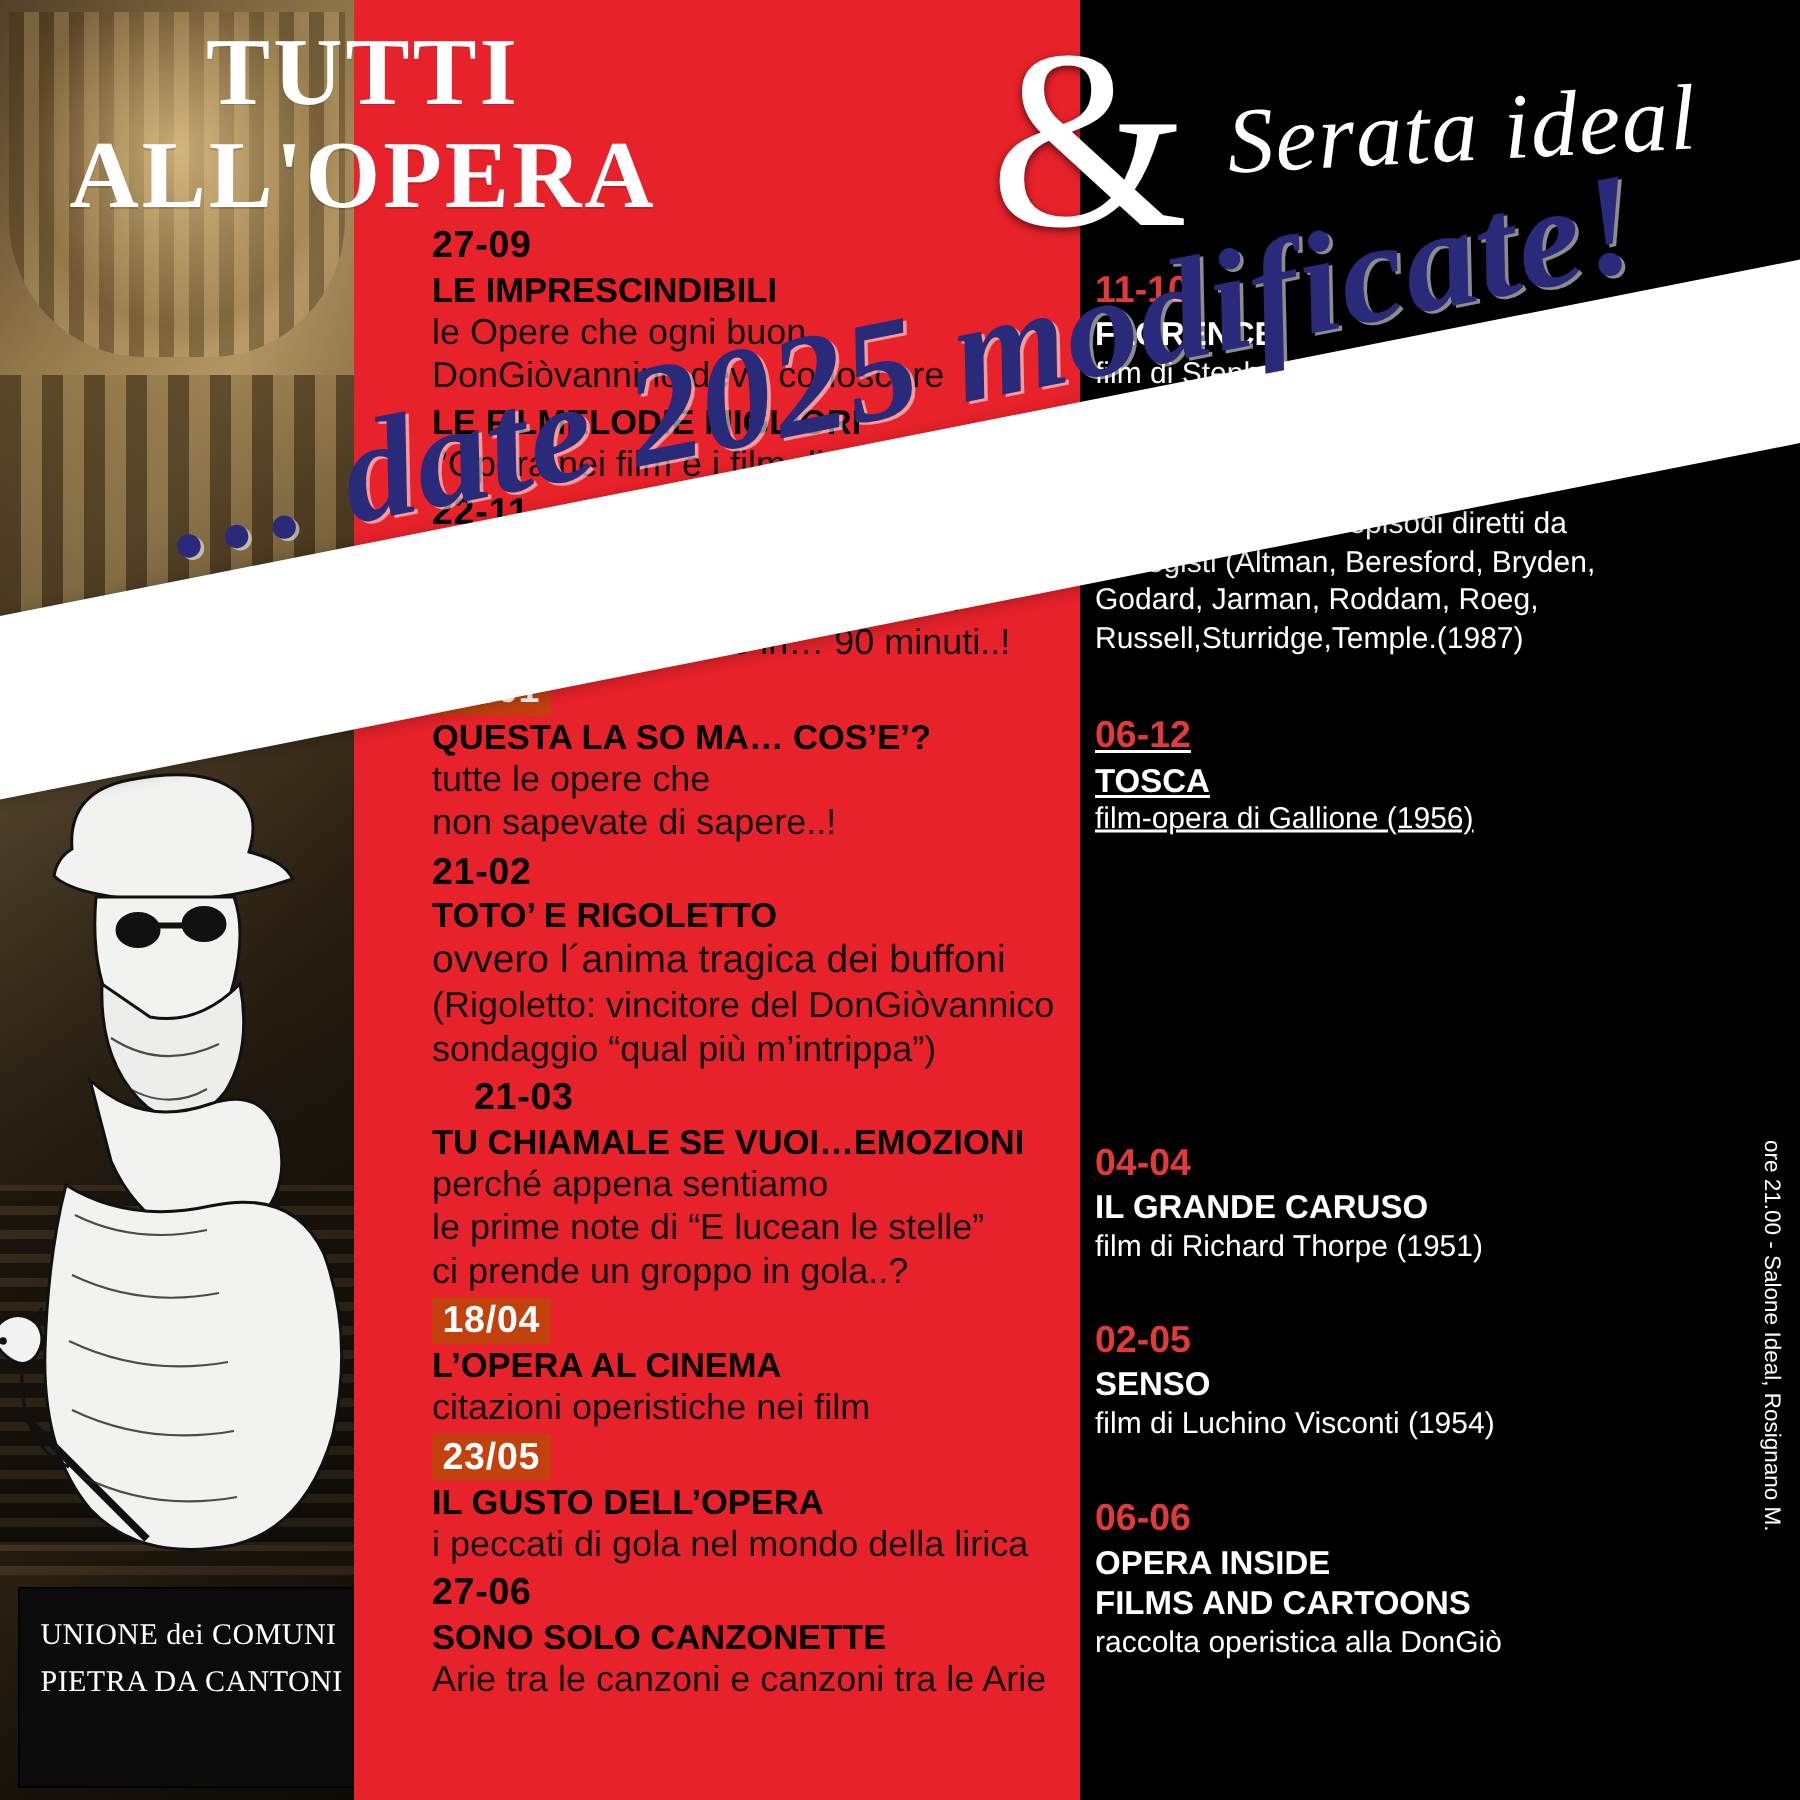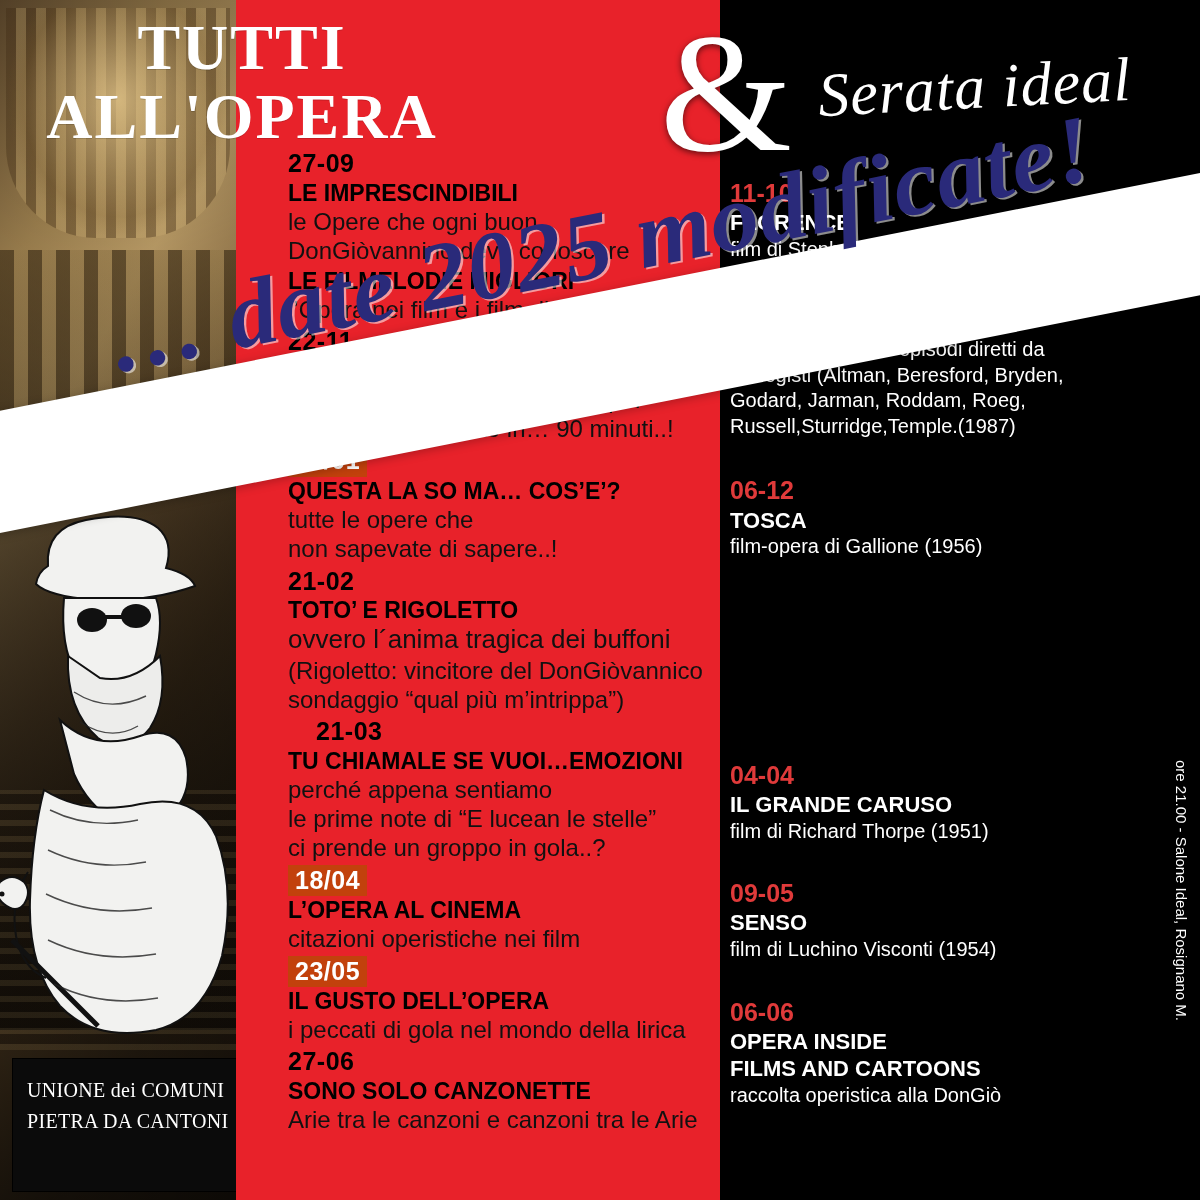--- a/index.html
+++ b/index.html
@@ -192,21 +192,21 @@
     font-size: 22px;
     line-height: 1.25;
   }
   .rev .sub {
     color: #fff;
     font-size: 20px;
     line-height: 1.28;
   }
   .gap-a { margin-top: 16px; }
   .gap-c { margin-top: 200px; }
-  .gap-d { margin-top: 36px; }
+  .gap-d { margin-top: 36px; text-decoration: underline; }
   .gap-e { margin-top: 34px; }
 
   
   .side-text-right {
     position: absolute;
     right: 2px; top: 760px;
     height: 430px; width: 34px;
     z-index: 7;
     display: flex; align-items: flex-start; justify-content: center;
   }
@@ -424,21 +424,21 @@
       <div class="sub">film-opera di Gallione (1956)</div>
     </div>
 
     <div class="rev gap-c">
       <div class="date">04-04</div>
       <div class="title">IL GRANDE CARUSO</div>
       <div class="sub">film di Richard Thorpe (1951)</div>
     </div>
 
     <div class="rev gap-e">
-      <div class="date">09-05</div>
+      <div class="date">02-05</div>
       <div class="title">SENSO</div>
       <div class="sub">film di Luchino Visconti (1954)</div>
     </div>
 
     <div class="rev gap-e">
       <div class="date">06-06</div>
       <div class="title">OPERA INSIDE</div>
       <div class="title">FILMS AND CARTOONS</div>
       <div class="sub">raccolta operistica alla DonGiò</div>
     </div>

